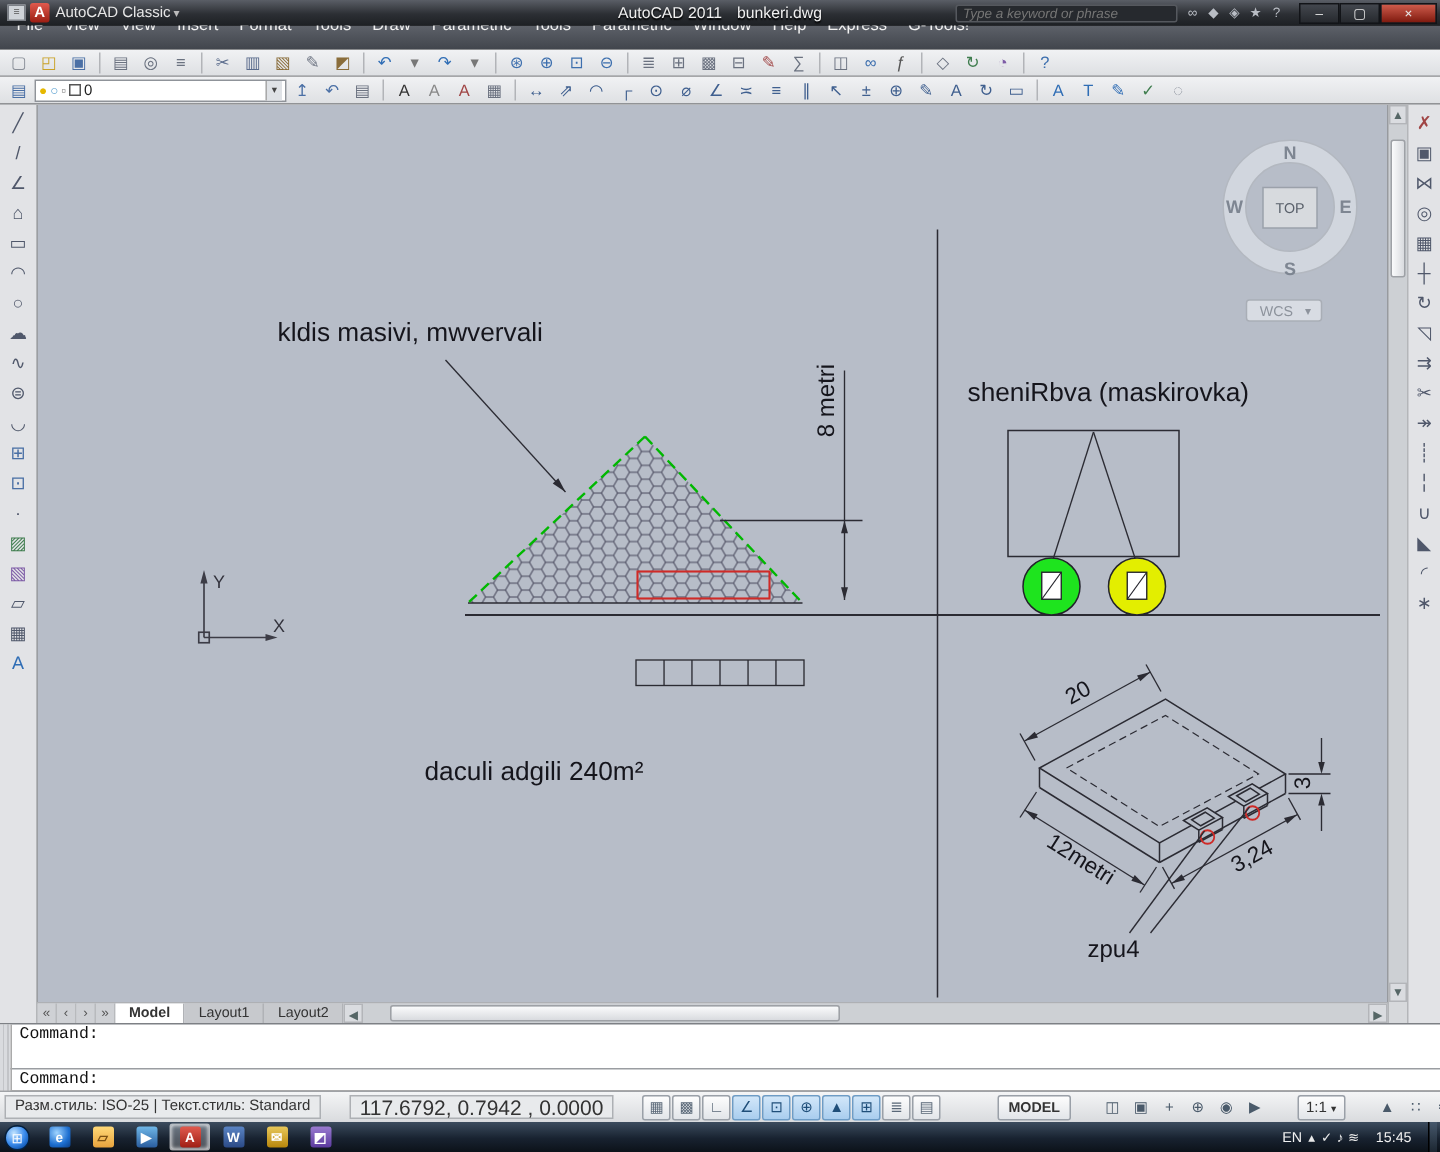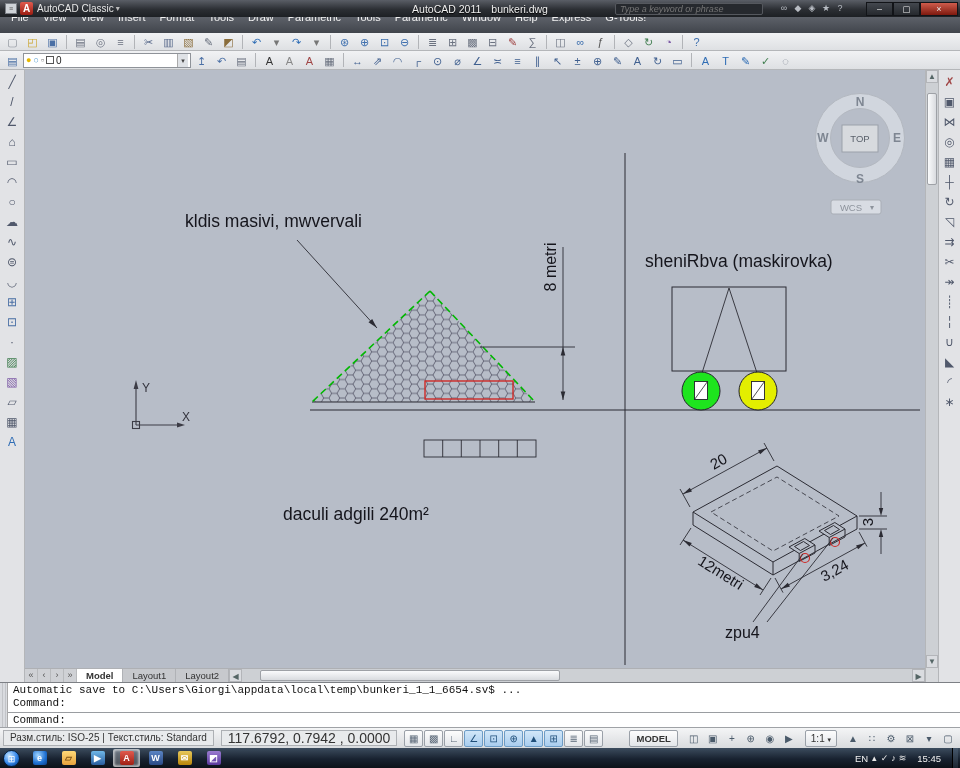--- a/index.html
+++ b/index.html
@@ -11,21 +11,21 @@
   .titlebar { height:17px; background:linear-gradient(180deg,#5a5e66,#2c2f34 55%,#1d2024);
               display:flex; align-items:center; color:#ddd; position:relative; padding:0 2px; }
   .doc-mini { width:12px; height:11px; background:#cfd3d8; border:1px solid #7c8087; margin:0 3px;
               font-size:7px; line-height:10px; text-align:center; color:#555; }
   .acad-logo { width:13px; height:13px; background:linear-gradient(#e05a4e,#9c1d12); color:#fff;
                font-weight:bold; font-size:10px; text-align:center; line-height:13px; border-radius:2px; margin-right:4px; }
   .ws-label { font-size:10px; color:#e6e6e6; margin-right:2px; }
   .ws-arrow { font-size:8px; color:#bbb; margin-right:6px; }
   .title-center { position:absolute; left:50%; transform:translateX(-50%); font-size:10.5px; color:#f0f0f0;
                   text-shadow:0 1px 1px #000; display:flex; gap:10px; white-space:nowrap; }
-  .tb-right { margin-left:auto; display:flex; align-items:center; gap:14px; }
+  .tb-right { margin-left:auto; display:flex; align-items:center; gap:3px; }
   .search-input { width:148px; height:12px; background:#26292e; border:1px solid #55585e; border-radius:2px;
                   color:#9a9da3; font-style:italic; font-size:9px; padding:0 4px; font-family:"Liberation Sans",sans-serif; }
   .ic-icon { width:14px; height:13px; font-size:9px; line-height:13px; text-align:center; color:#b9bdc4; }
   .winbtns { display:flex; margin-left:5px; }
   .wbtn { width:27px; height:14px; border:1px solid #121418; background:linear-gradient(#43474e,#26292e);
           color:#e8e8e8; font-size:9px; line-height:12px; text-align:center; }
   .wbtn.close { width:38px; background:linear-gradient(#cf5c4c,#7e190e); }
 
   
   .menubar { height:16px; background:linear-gradient(180deg,#5d6169,#41454c); display:flex; align-items:center;
@@ -75,21 +75,21 @@
   
   .cmd { height:45px; background:#fff; border-top:1px solid #7d8085; position:relative;
          font-family:"Liberation Mono", monospace; font-size:11px; color:#111; }
   .cmd-grip { position:absolute; left:0; top:0; bottom:0; width:8px; background:repeating-linear-gradient(90deg,#d9dbdf 0 2px,#c2c4c8 2px 3px); border-right:1px solid #aaa; }
   .cmd-history { padding:1px 0 0 13px; height:29px; }
   .cmd-line { line-height:13px; white-space:pre; }
   .cmd-prompt { border-top:1px solid #9a9da1; padding-left:13px; line-height:14px; white-space:pre; }
 
   
   .statusbar { height:21px; background:linear-gradient(#f4f5f6,#d9dbde); border-top:1px solid #9fa2a6;
-               display:flex; align-items:center; padding:0 3px; gap:7px; font-size:10px; color:#333; }
+               display:flex; align-items:center; padding:0 3px; gap:19px; font-size:10px; color:#333; }
   .sb-field { background:#e8eaec; border:1px solid #adb0b4; height:16px; line-height:14px; padding:0 6px; white-space:nowrap; }
   .sb-coords { font-size:14px; }
   .sb-toggles { display:flex; gap:1px; }
   .sb-toggles .tbtn { width:19px; height:17px; line-height:16px; border:1px solid #9aa0a8;
                       background:linear-gradient(#fdfdfd,#e2e5e9); border-radius:2px; color:#5a6878; font-size:10px; }
   .sb-toggles .tbtn.on { background:linear-gradient(#d2e7f9,#a9cdee); border-color:#6d9cc6; color:#1f4e79; }
   .sb-spring { flex:1; }
   .sb-model { font-weight:bold; font-size:9.5px; border:1px solid #9aa0a8; background:linear-gradient(#fdfdfd,#e2e5e9);
               height:17px; line-height:15px; padding:0 6px; border-radius:2px; }
   .sb-right { display:flex; align-items:center; gap:1px; }
@@ -484,21 +484,20 @@
         <div class="tbtn">∪</div>
         <div class="tbtn">◣</div>
         <div class="tbtn">◜</div>
         <div class="tbtn">∗</div>
       </div>
   </div>
 
   <div class="cmd">
     <div class="cmd-grip"></div>
     <div class="cmd-history">
-        <div class="cmd-line">Automatic save to C:\Users\Giorgi\appdata\local\temp\bunkeri_1_1_6654.sv$ ...</div>
         <div class="cmd-line">Command:</div>
       </div>
     <div class="cmd-prompt cmd-line">Command:</div>
   </div>
 
   <div class="statusbar">
     <span class="sb-field">Разм.стиль: ISO-25 | Текст.стиль: Standard</span>
     <span class="sb-field sb-coords">117.6792, 0.7942 , 0.0000</span>
     <div class="sb-toggles">
         <div class="tbtn">▦</div>

